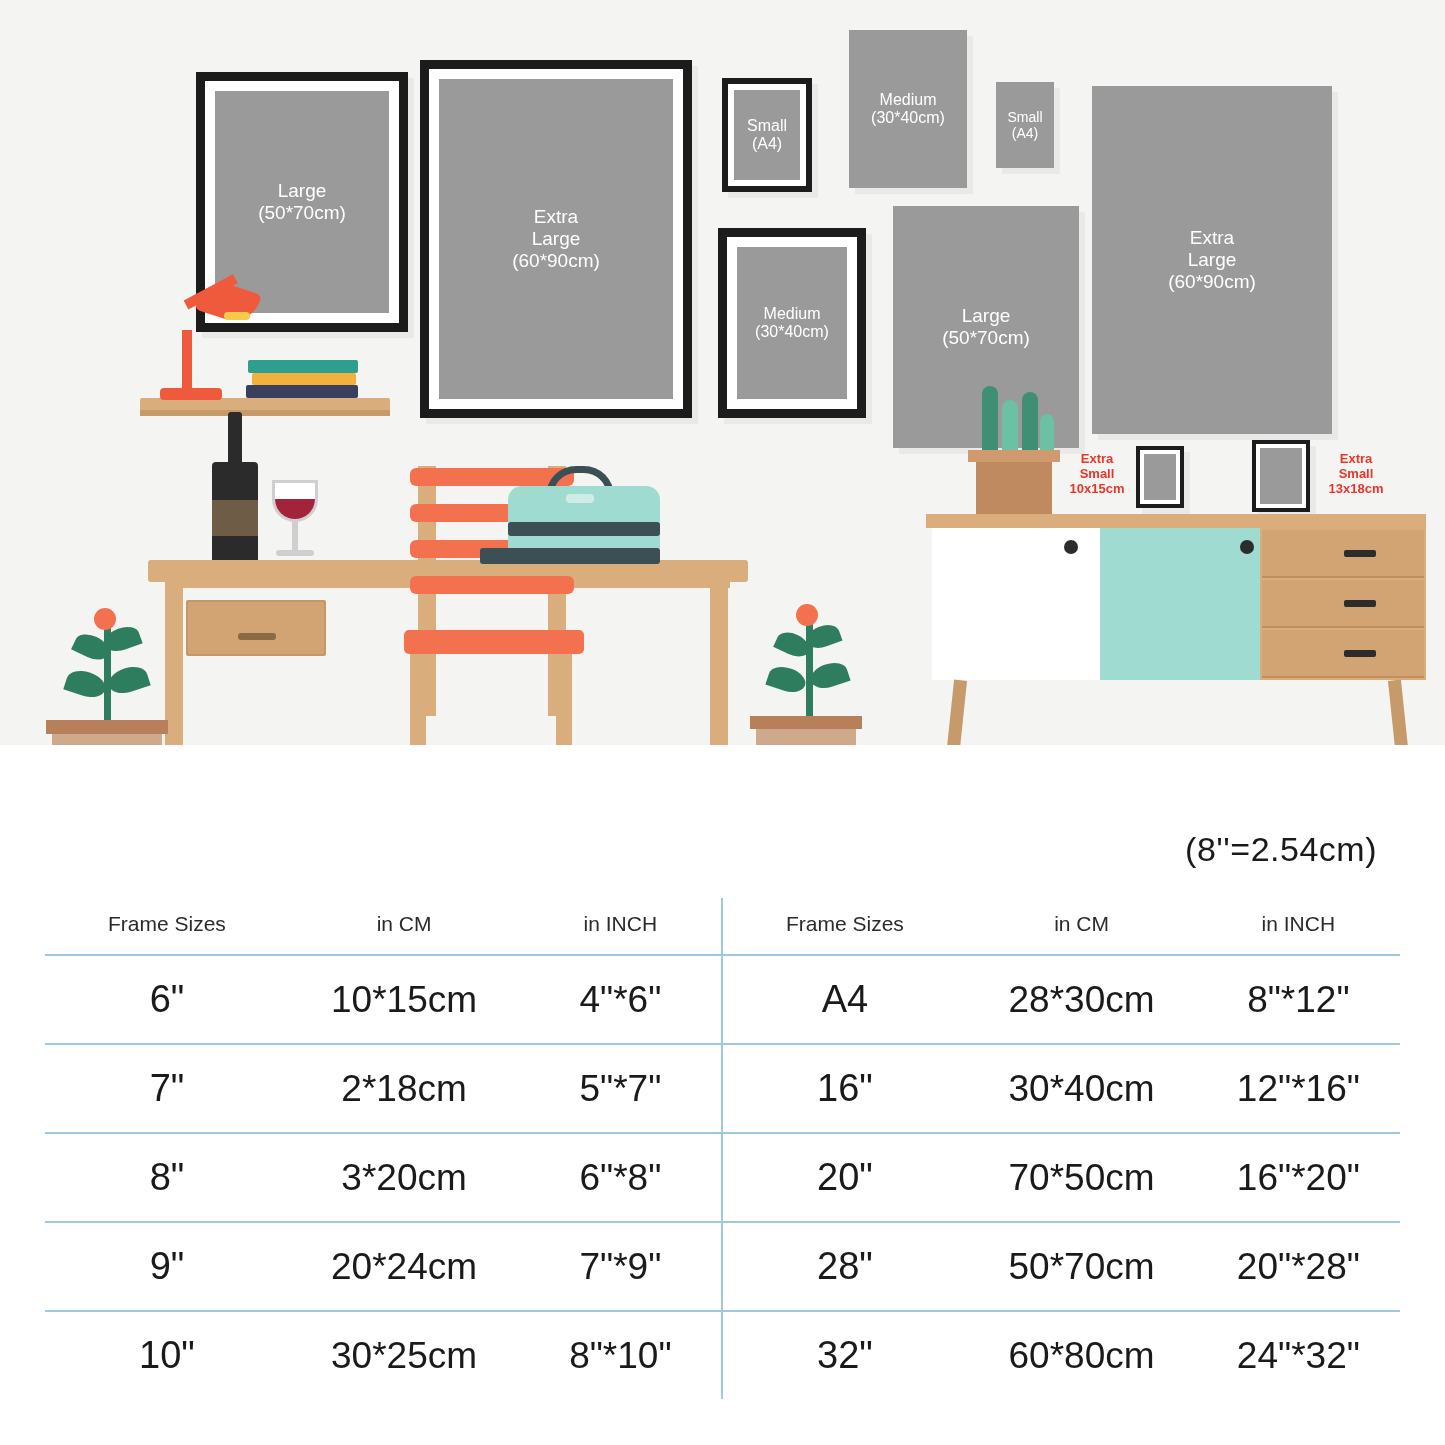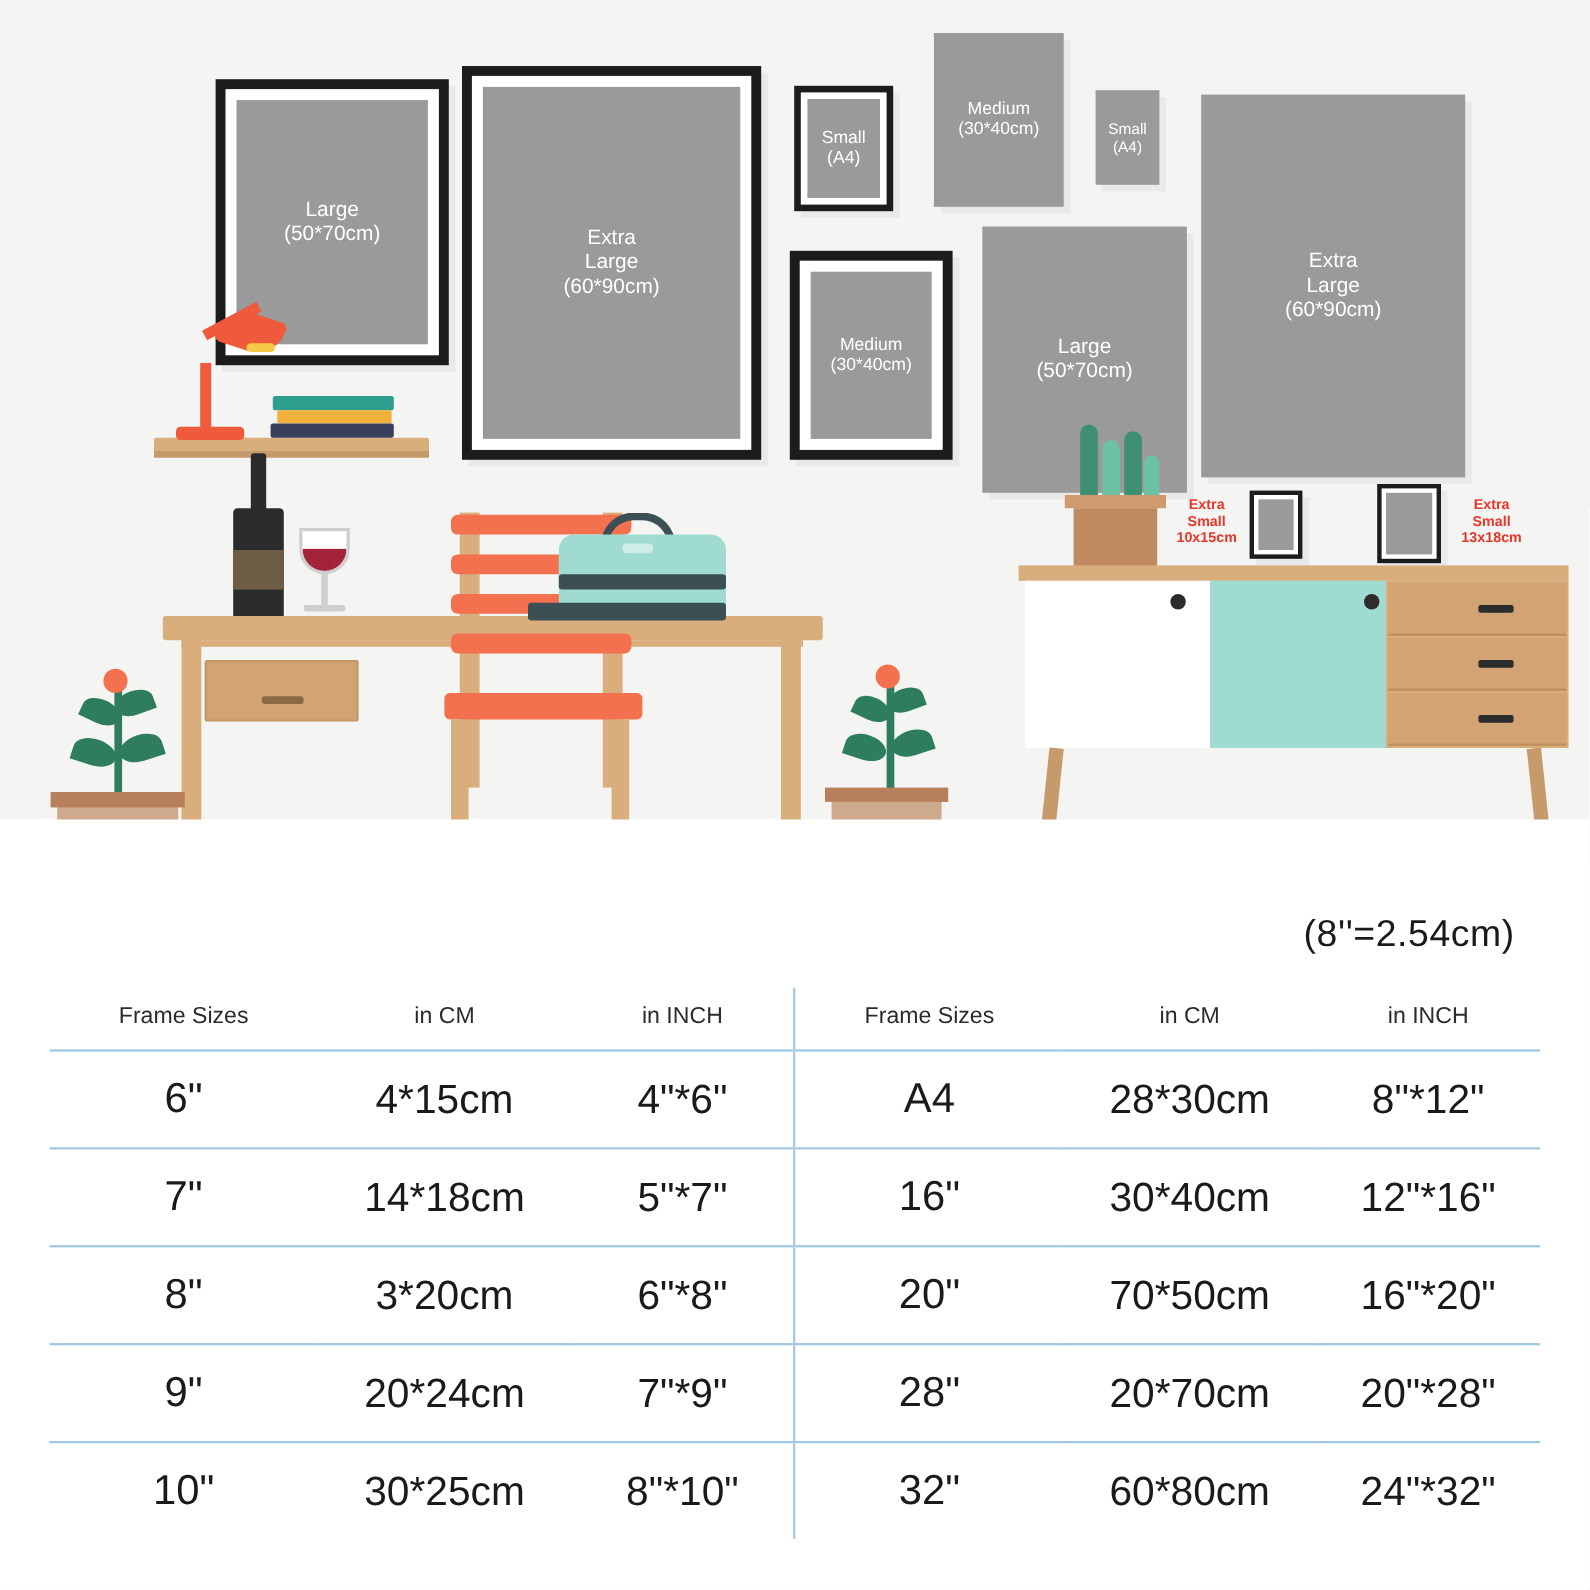--- a/index.html
+++ b/index.html
@@ -391,48 +391,48 @@
           <th class="colw2">in CM</th>
           <th class="colw3">in INCH</th>
           <th class="colw1 divider-cell">Frame Sizes</th>
           <th class="colw2">in CM</th>
           <th class="colw3">in INCH</th>
         </tr>
       </thead>
       <tbody>
         <tr>
           <td class="sizecol">6"</td>
-          <td>4*15cm</td>
+          <td>10*15cm</td>
           <td>4"*6"</td>
           <td class="sizecol divider-cell">A4</td>
           <td>28*30cm</td>
           <td>8"*12"</td>
         </tr>
         <tr>
           <td class="sizecol">7"</td>
-          <td>14*18cm</td>
+          <td>2*18cm</td>
           <td>5"*7"</td>
           <td class="sizecol divider-cell">16"</td>
           <td>30*40cm</td>
           <td>12"*16"</td>
         </tr>
         <tr>
           <td class="sizecol">8"</td>
           <td>3*20cm</td>
           <td>6"*8"</td>
           <td class="sizecol divider-cell">20"</td>
           <td>70*50cm</td>
           <td>16"*20"</td>
         </tr>
         <tr>
           <td class="sizecol">9"</td>
           <td>20*24cm</td>
           <td>7"*9"</td>
           <td class="sizecol divider-cell">28"</td>
-          <td>20*70cm</td>
+          <td>50*70cm</td>
           <td>20"*28"</td>
         </tr>
         <tr>
           <td class="sizecol">10"</td>
           <td>30*25cm</td>
           <td>8"*10"</td>
           <td class="sizecol divider-cell">32"</td>
           <td>60*80cm</td>
           <td>24"*32"</td>
         </tr>

